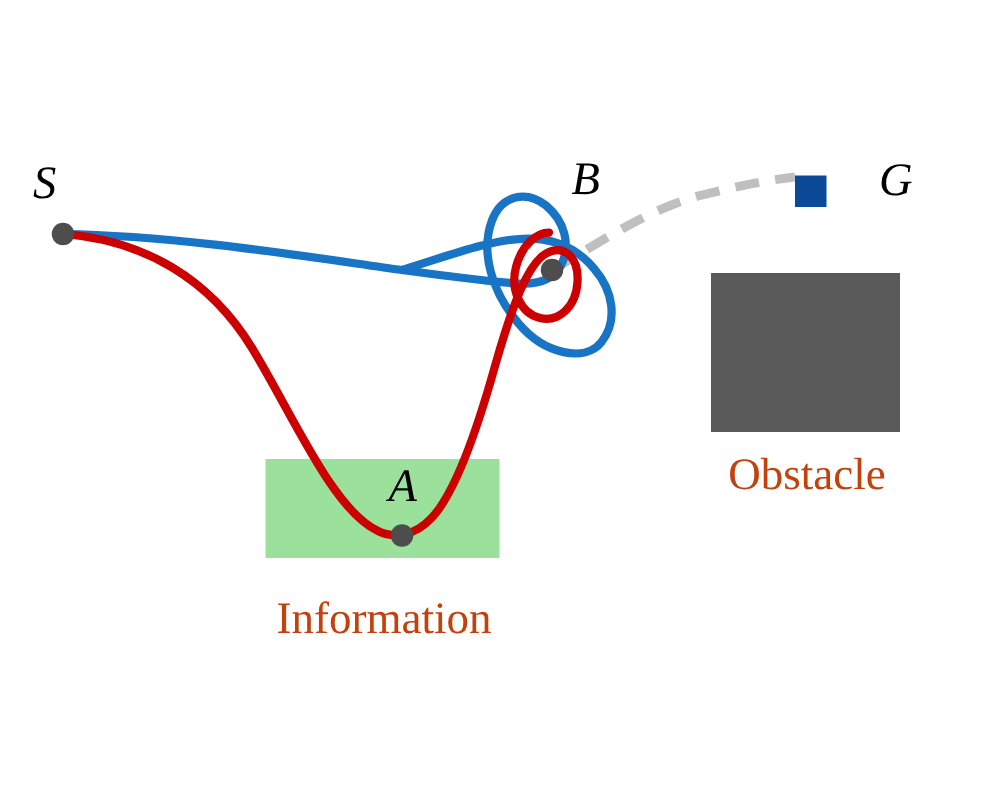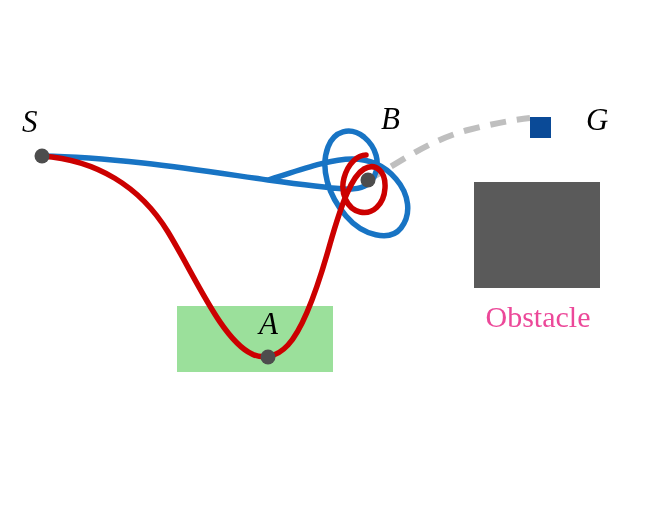--- a/index.html
+++ b/index.html
@@ -35,21 +35,21 @@
     color: #000000;
     line-height: 1;
     white-space: nowrap;
     user-select: none;
   }
   .text-label {
     position: absolute;
     font-family: "Liberation Serif", "DejaVu Serif", serif;
     font-style: normal;
     font-size: 30px;
-    color: #ec4899;
+    color: #c2410c;
     line-height: 1.12;
     white-space: nowrap;
     text-align: center;
     user-select: none;
   }
   #label-S { left: 22px;  top: 106px; }
   #label-A { left: 259px; top: 308px; }
   #label-B { left: 381px; top: 103px; }
   #label-G { left: 586px; top: 104px; }
   #label-obstacle { left: 474px; top: 300px; width: 128px; }
@@ -83,15 +83,16 @@
 
   <div class="math-label" id="label-A">A</div>
 
   <div class="math-label" id="label-B">B</div>
 
   <div class="math-label" id="label-G">G</div>
 
   <div class="text-label" id="label-obstacle">Obstacle</div>
 
   <div class="text-label" id="label-region">
+    <div>Information</div>
   </div>
 
 </div>
 
 </body></html>

